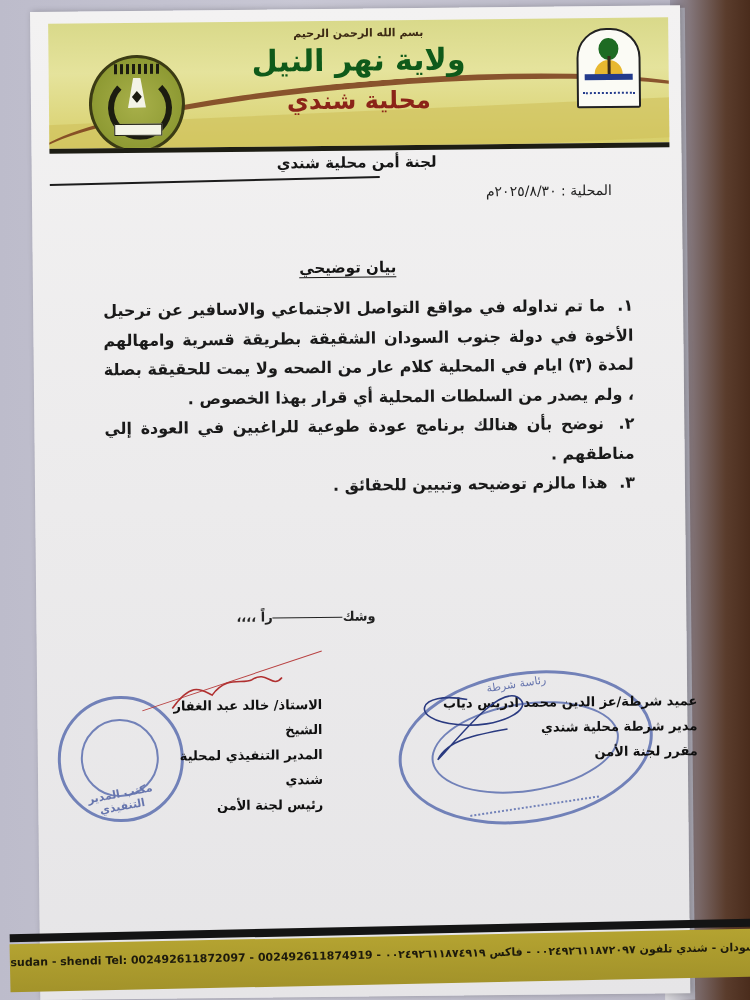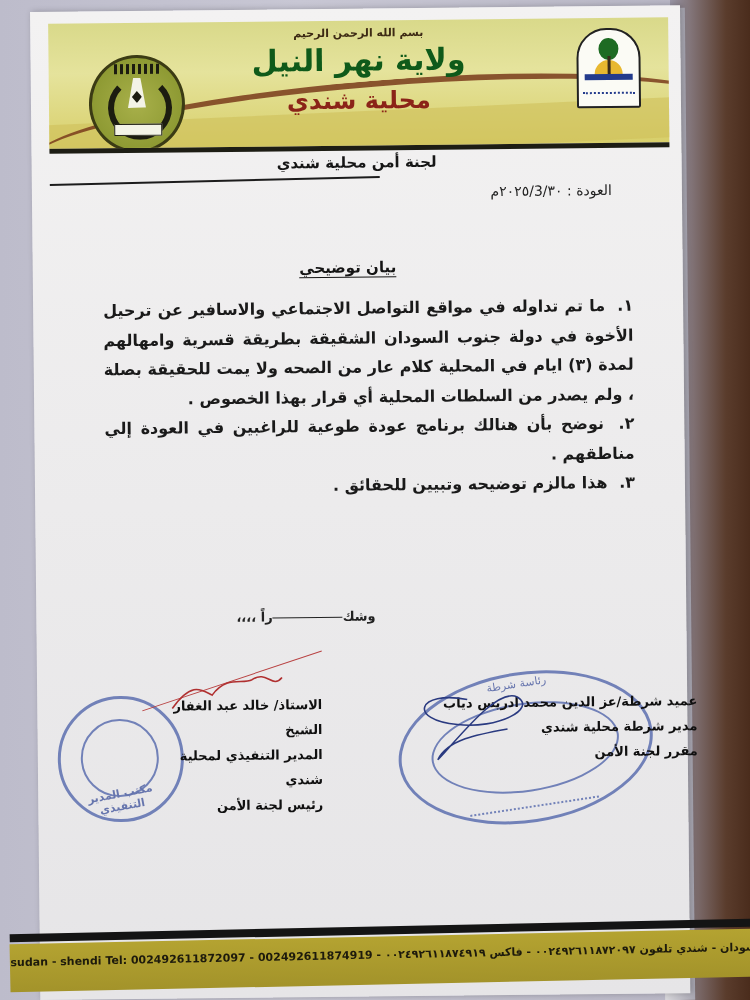--- a/index.html
+++ b/index.html
@@ -225,22 +225,22 @@
       <div class="tower"></div>
       <div class="diamond"></div>
       <div class="ribbon"></div>
     </div>
   </div>
 
   <div class="committee">لجنة أمن محلية شندي</div>
   <div class="committee-rule"></div>
 
   <div class="date-line">
-    <span>العودة :</span>
-    <span>٢٠٢٥/3/٣٠م</span>
+    <span>المحلية :</span>
+    <span>٢٠٢٥/٨/٣٠م</span>
   </div>
 
   <div class="doc-title">بيان توضيحي</div>
 
   <div class="body-text">
     <p class="para">
       <span class="num">١.</span>
       <span>ما تم تداوله في مواقع التواصل الاجتماعي والاسافير عن ترحيل الأخوة في دولة جنوب السودان الشقيقة بطريقة قسرية وامهالهم لمدة (٣) ايام في المحلية كلام عار من الصحه ولا يمت للحقيقة بصلة ، ولم يصدر من السلطات المحلية أي قرار بهذا الخصوص .</span>
     </p>
     <p class="para">

